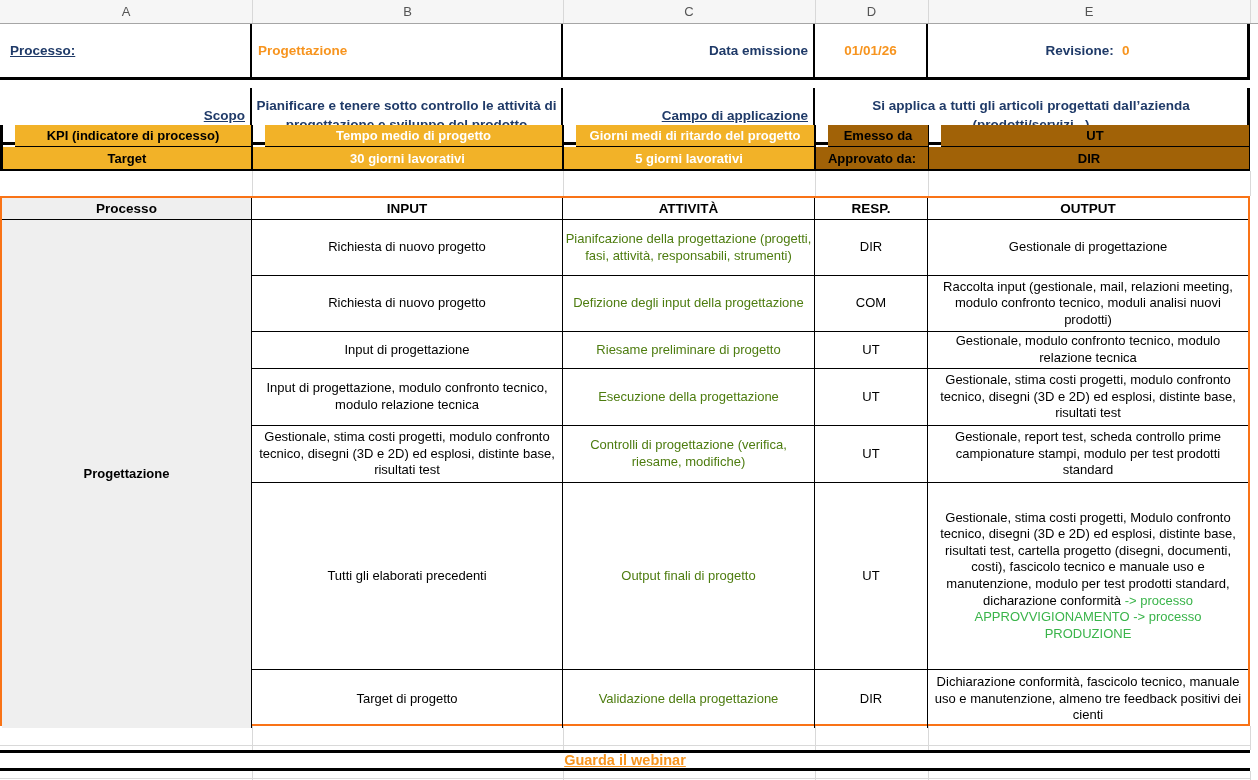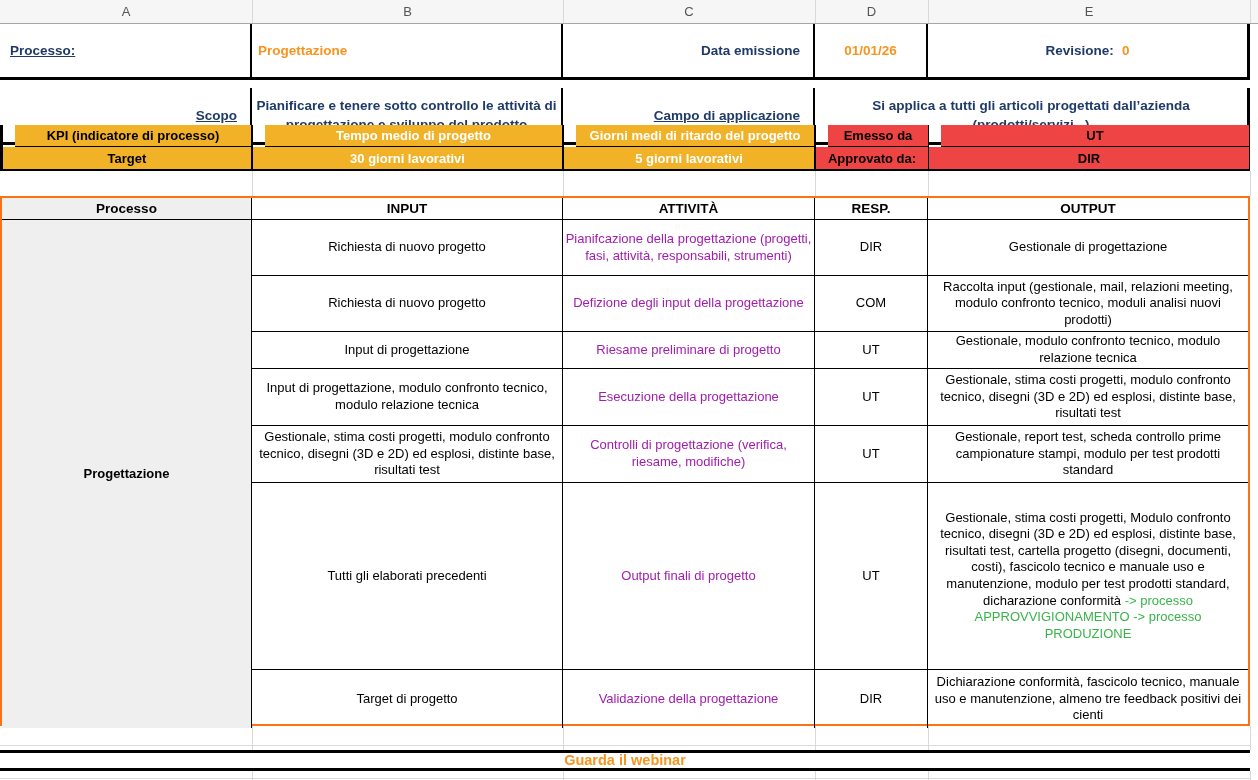--- a/index.html
+++ b/index.html
@@ -24,55 +24,55 @@
   #row1 .cell{border-right:2px solid #000;}
   #row1 .cell:last-child{border-right:3px solid #000;}
   .logocell{justify-content:space-between !important;padding:0 5px 0 10px;}
   .logo{display:flex;flex-direction:column;align-items:flex-start;line-height:1;}
   .logo-word{font-size:27px;font-weight:800;color:#1c3667;letter-spacing:-0.5px;display:flex;align-items:center;}
   .logo-o{display:inline-block;width:17px;height:17px;border:5px solid #1c3667;border-radius:50%;
           position:relative;margin:0 0px;}
   .logo-check{position:absolute;left:-2px;top:-10px;color:#f7941e;font-weight:900;font-size:26px;}
   .logo-tag{font-size:7.5px;font-weight:bold;color:#f7941e;letter-spacing:3.1px;margin-top:4px;white-space:nowrap;}
   .lbl{font-size:13.5px;}
-  .right{justify-content:flex-end !important;padding-right:13px;}
+  .right{justify-content:flex-end !important;padding-right:5px;}
   .left{justify-content:flex-start !important;padding-left:6px;}
   
   #row2{top:88px;height:57px;grid-template-columns:252px 311px 252px 435px;border-bottom:3px solid #000;}
   #row2 .cell{border-right:2px solid #000;font-size:13.5px;line-height:19px;}
   #row2 .cell:last-child{border-right:3px solid #000;}
   
   #kpi{top:125px;height:46px;grid-template-columns:250px 311px 252px 113px 320px;
        grid-template-rows:22px 22px;border-left:3px solid #000;border-right:3px solid #000;border-bottom:3px solid #000;}
   #kpi .cell{font-size:13px;font-weight:bold;}
   #kpi .r1{border-bottom:1.5px solid #000;margin-left:12px;}
   #kpi .amber{background:#f2b228;border-right:2px solid #000;}
   #kpi .amber.w{color:#fff;}
-  #kpi .gray{background:#ef4444;}
+  #kpi .gray{background:#a16207;}
   #kpi .gray.d{border-right:1px solid #000;}
   
   .gapgrid{position:absolute;left:0;width:1258px;}
   .vline{position:absolute;top:0;width:1px;height:100%;background:#d9d9d9;}
   .hline{position:absolute;left:0;width:1250px;height:1px;background:#d9d9d9;}
   
   #maintable{top:196px;height:530px;width:1250px;border:2px solid #f97316;
              grid-template-columns:250px 311px 252px 113px 320px;
              grid-template-rows:22px 56px 56px 37px 57px 57px 187px 58px;}
   #maintable .cell{border-right:1px solid #000;border-bottom:1px solid #000;font-size:13px;line-height:1.28;padding:1px 2px;}
   #maintable .cell.lastcol{border-right:none;}
   #maintable .cell.lastrow{border-bottom:none;}
   #maintable .th{font-weight:bold;font-size:13.5px;}
   #maintable .gcell{background:#efefef;}
   .proc-merged{grid-column:1;grid-row:2/9;font-weight:bold;}
-  .act{color:#a21caf;}
+  .act{color:#4d7c0f;}
   .green{color:#3ab44a;}
   
   #webinar{top:750px;height:21px;width:1250px;border-top:3px solid #000;border-bottom:3px solid #000;
            display:flex;align-items:center;justify-content:center;}
-  #webinar a{font-size:14.5px;font-weight:bold;color:#f7941e;line-height:15px;cursor:pointer;}
+  #webinar a{font-size:14.5px;font-weight:bold;color:#f7941e;text-decoration:underline;line-height:15px;cursor:pointer;}
 </style>
 </head>
 <body>
 
 <div id="sheet">
 
   <div class="colstrip">
     <div class="collabel" style="left:0;width:252px">A</div>
     <div class="collabel" style="left:252px;width:311px">B</div>
     <div class="collabel" style="left:563px;width:252px">C</div>

